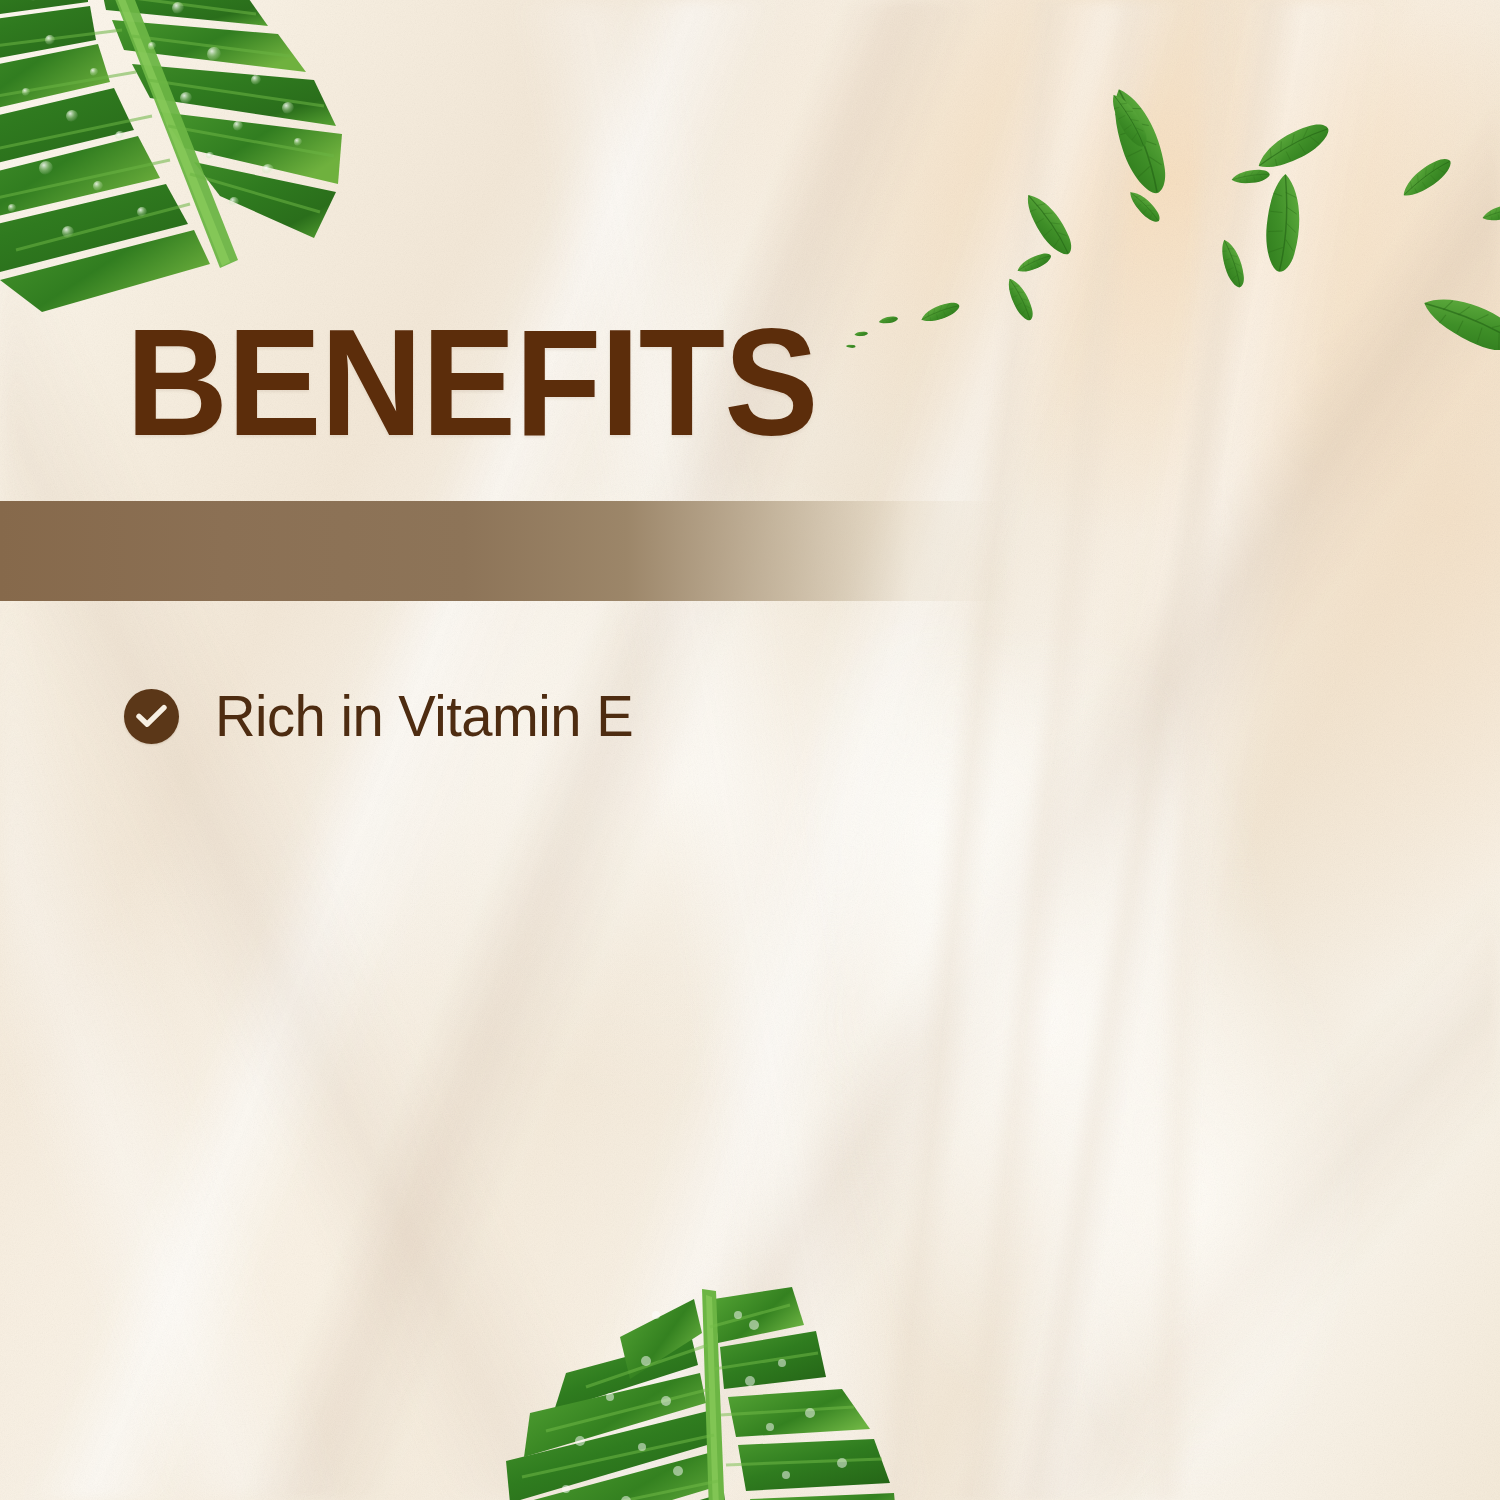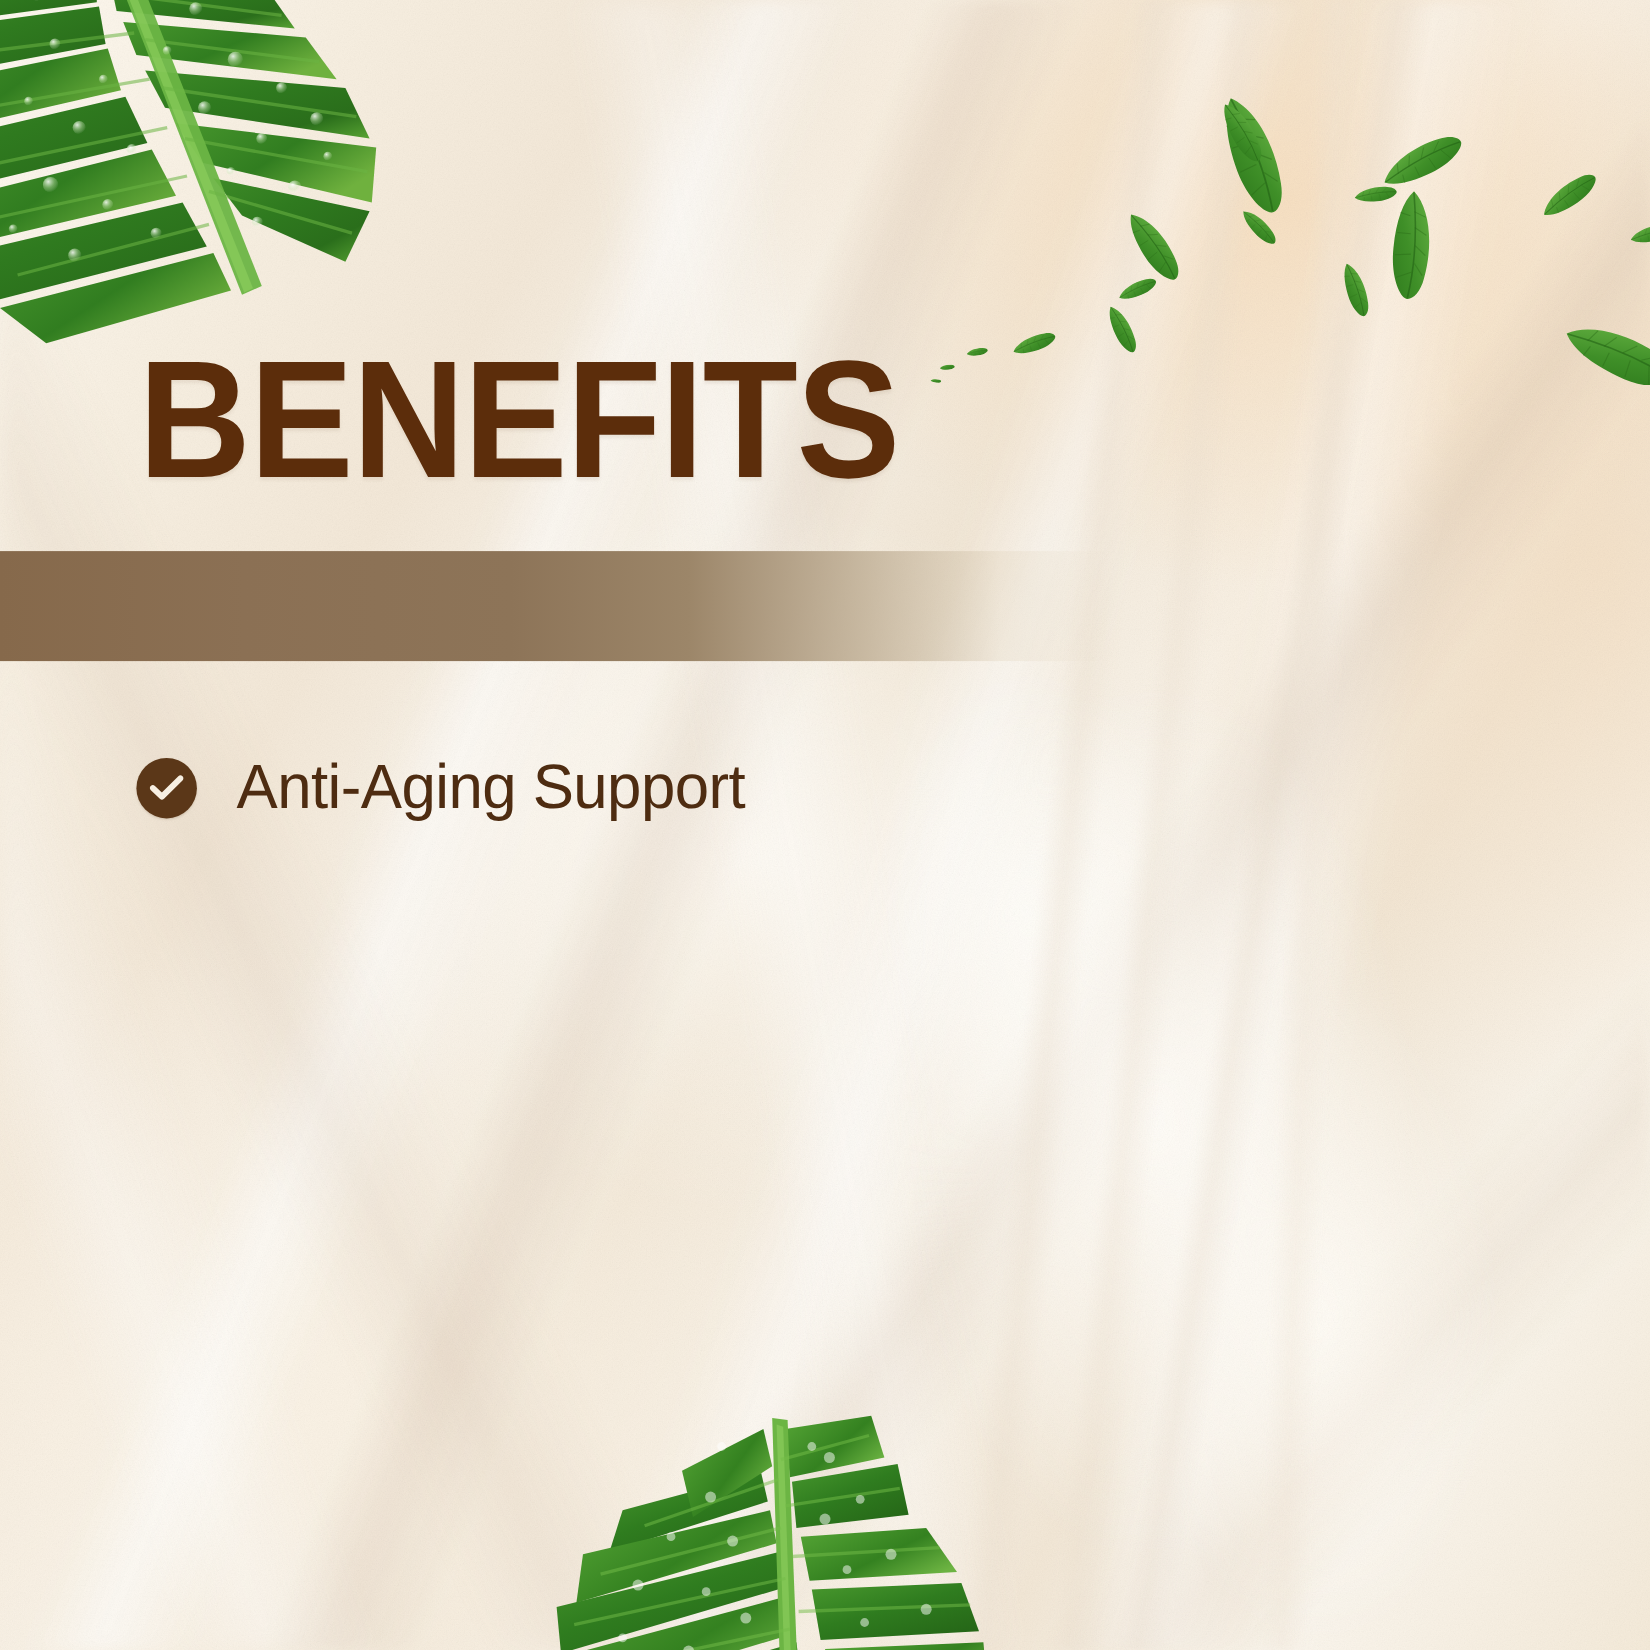--- a/index.html
+++ b/index.html
@@ -434,25 +434,25 @@
       </g>
   </svg>
 
   <h1 class="title">BENEFITS</h1>
 
   <div class="divider"></div>
 
   <ul class="benefits">
 
 
-
     <li class="benefit-row">
       <span class="check-badge">
         <svg width="31" height="24" viewBox="0 0 31 24" aria-hidden="true">
           <path d="M3,12.4 L11.2,20.2 L28,3.6" fill="none" stroke="#f7efe2" stroke-width="5.4" stroke-linecap="round" stroke-linejoin="round"></path>
         </svg>
       </span>
-      <span class="benefit-label">Anti-Aging Support</span>
+      <span class="benefit-label">Rich in Vitamin E</span>
     </li>
+
 
 
   </ul>
 </div>
 
 </body></html>

